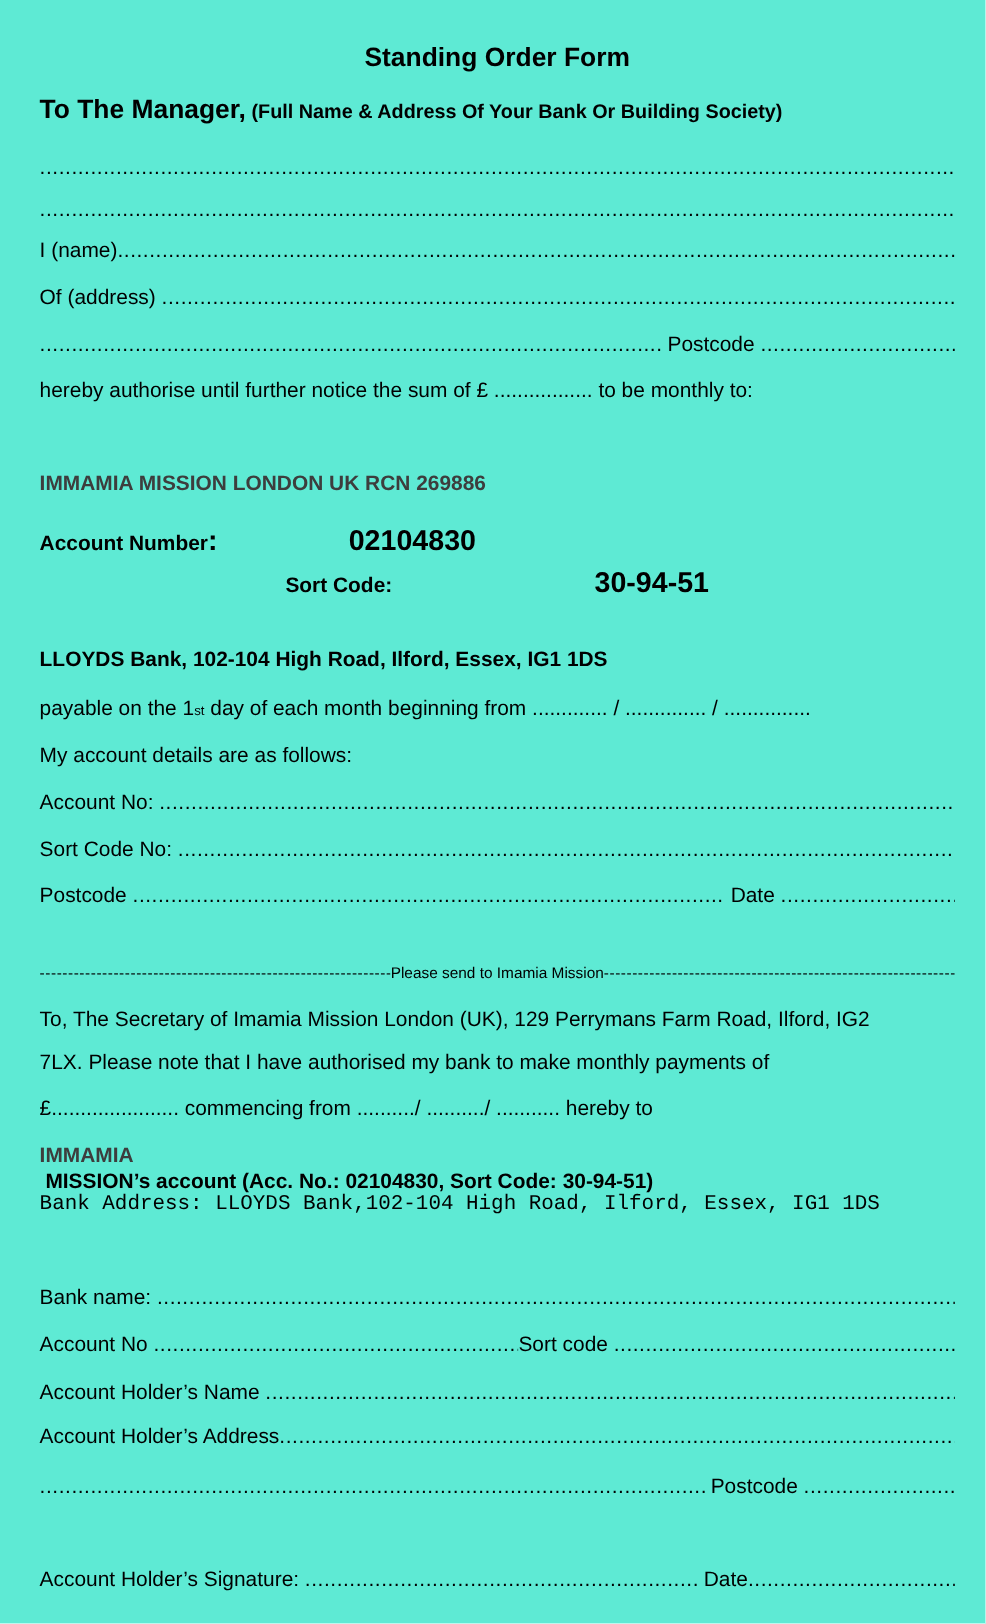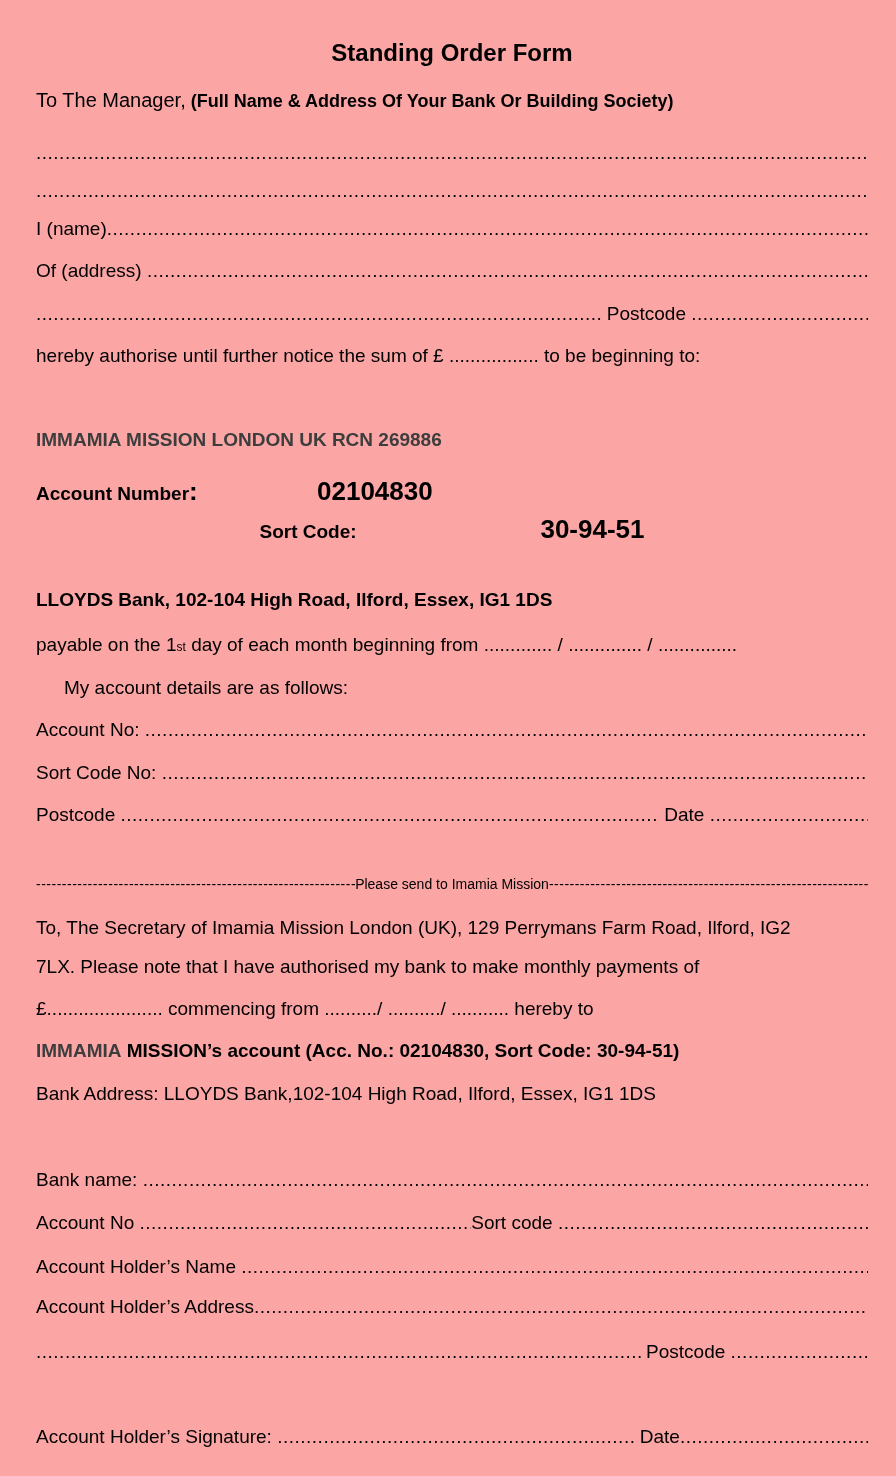--- a/index.html
+++ b/index.html
@@ -1,20 +1,20 @@
 <!DOCTYPE html>
 <html><head>
 <meta charset="utf-8">
 <style>
   html,body { margin:0; padding:0; background:#ffffff; }
   .page {
     position: relative;
     width: 896px;
     height: 1476px;
-    background: #fca5a5;
+    background: #5eead4;
     font-family: "Liberation Sans", sans-serif;
     font-size: 19px;
     color: #000000;
     overflow: hidden;
   }
   .line {
     position: absolute;
     left: 36px;
     right: 28px;
     display: flex;
@@ -28,21 +28,21 @@
     flex: 1 1 0;
     min-width: 0;
     overflow: hidden;
     white-space: pre;
     letter-spacing: 0.5px;
   }
   .center { justify-content: center; }
   .bold { font-weight: 700; }
   .gray { color: #3d3d3d; }
   .title { font-size: 24px; font-weight: 700; }
-  .mgr-main { font-size: 20px; font-weight: 400; text-align: right; }
+  .mgr-main { font-size: 24px; font-weight: 700; text-align: right; }
   .mgr-paren { font-size: 18px; font-weight: 700; }
   .big-val { font-size: 26px; font-weight: 700; line-height: 30px; }
   .label-cell { flex: 0 0 281px; font-weight: 700; }
   .divider { font-size: 14px; line-height: 17px; }
   .small-st { font-size: 12px; }
 </style>
 </head>
 <body>
 
 <div class="page">
@@ -75,21 +75,21 @@
 
   <div class="line" style="top:302px;">
     <span class="lead" style="flex-grow:3.2;">......................................................................................................................................................................................................................................</span>
     <span class="lbl"> Postcode </span>
     <span class="lead">......................................................................................................................................................................................................................................</span>
   </div>
 
   <div class="line" style="top:344px;">
     <span>hereby authorise until further notice the sum of £ </span>
     <span>.................</span>
-    <span> to be beginning to:</span>
+    <span> to be monthly to:</span>
   </div>
 
   <div class="line" style="top:428px;">
     <span class="bold gray">IMMAMIA MISSION LONDON UK RCN 269886</span>
   </div>
 
   <div class="line" style="top:476px;">
     <span class="label-cell"><span>Account Number</span><span class="big-val">:</span></span>
     <span class="big-val">02104830</span>
   </div>
@@ -107,21 +107,21 @@
     <span>payable on the 1</span>
     <span class="small-st">st</span>
     <span> day of each month beginning from </span>
     <span>.............</span>
     <span> / </span>
     <span>..............</span>
     <span> / </span>
     <span>...............</span>
   </div>
 
-  <div class="line" style="top:676px;margin-left:28px;">
+  <div class="line" style="top:676px;">
     <span>My account details are as follows:</span>
   </div>
 
   <div class="line" style="top:718px;">
     <span class="lbl">Account No: </span>
     <span class="lead">......................................................................................................................................................................................................................................</span>
   </div>
 
   <div class="line" style="top:761px;">
     <span class="lbl">Sort Code No: </span>
@@ -154,26 +154,26 @@
     <span>......................</span>
     <span> commencing from </span>
     <span>..........</span>
     <span>/ </span>
     <span>..........</span>
     <span>/ </span>
     <span>...........</span>
     <span> hereby to</span>
   </div>
 
-  <div class="line" style="top:1039px;">
+  <div class="line" style="top:1039px;flex-direction:column;">
     <span class="bold gray">IMMAMIA</span>
     <span class="bold"> MISSION’s account (Acc. No.: 02104830, Sort Code: 30-94-51)</span>
   </div>
 
-  <div class="line" style="top:1082px;">
+  <div class="line" style="top:1082px;font-family:Liberation Mono, monospace;">
     <span>Bank Address: LLOYDS Bank,102-104 High Road, Ilford, Essex, IG1 1DS</span>
   </div>
 
 
   <div class="line" style="top:1168px;">
     <span class="lbl">Bank name: </span>
     <span class="lead">......................................................................................................................................................................................................................................</span>
   </div>
 
   <div class="line" style="top:1211px;">

